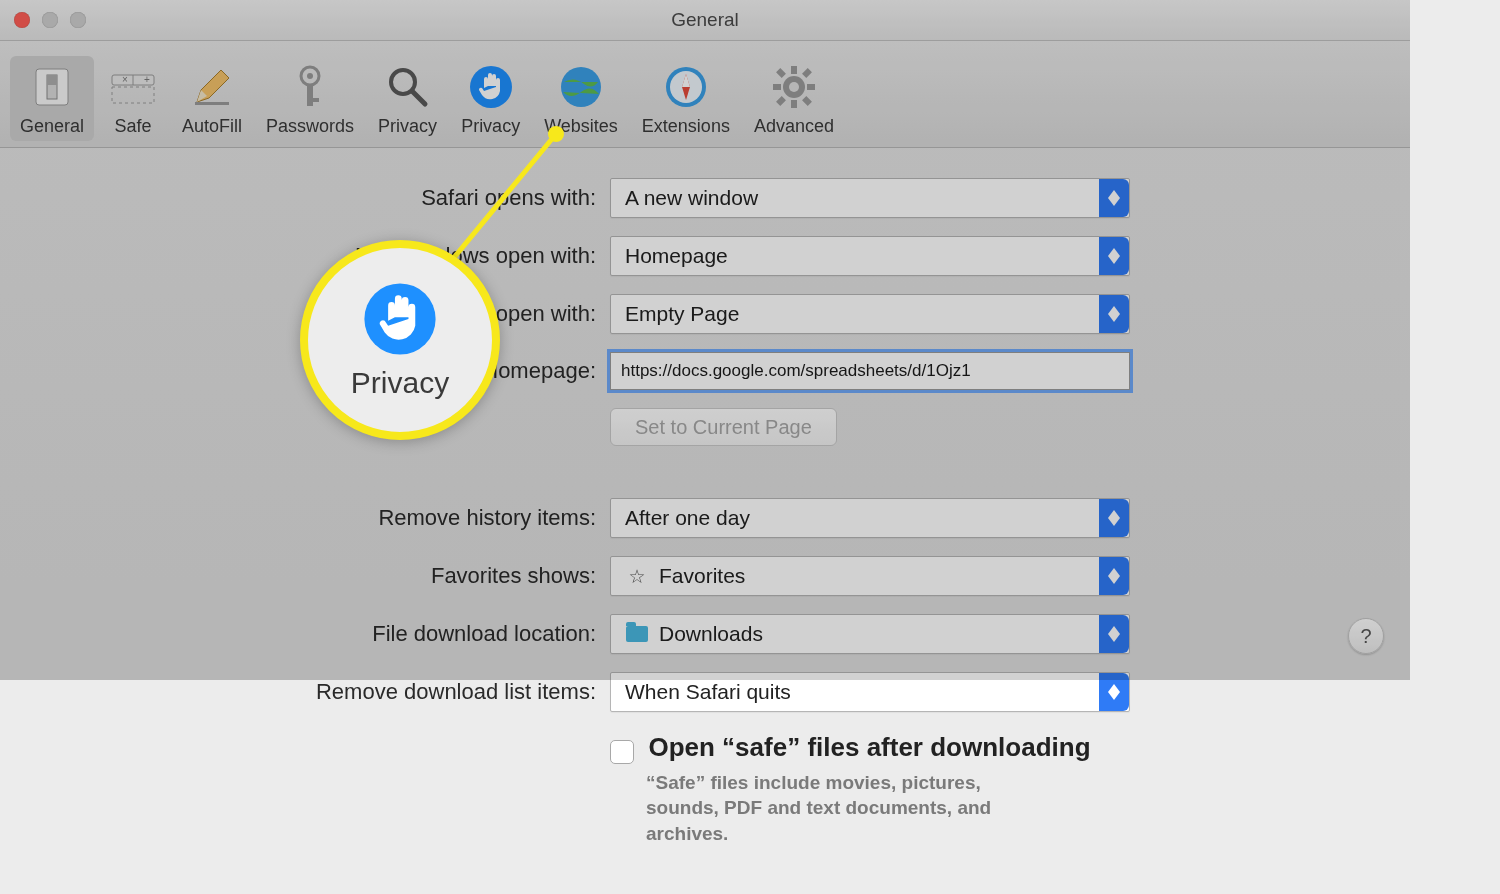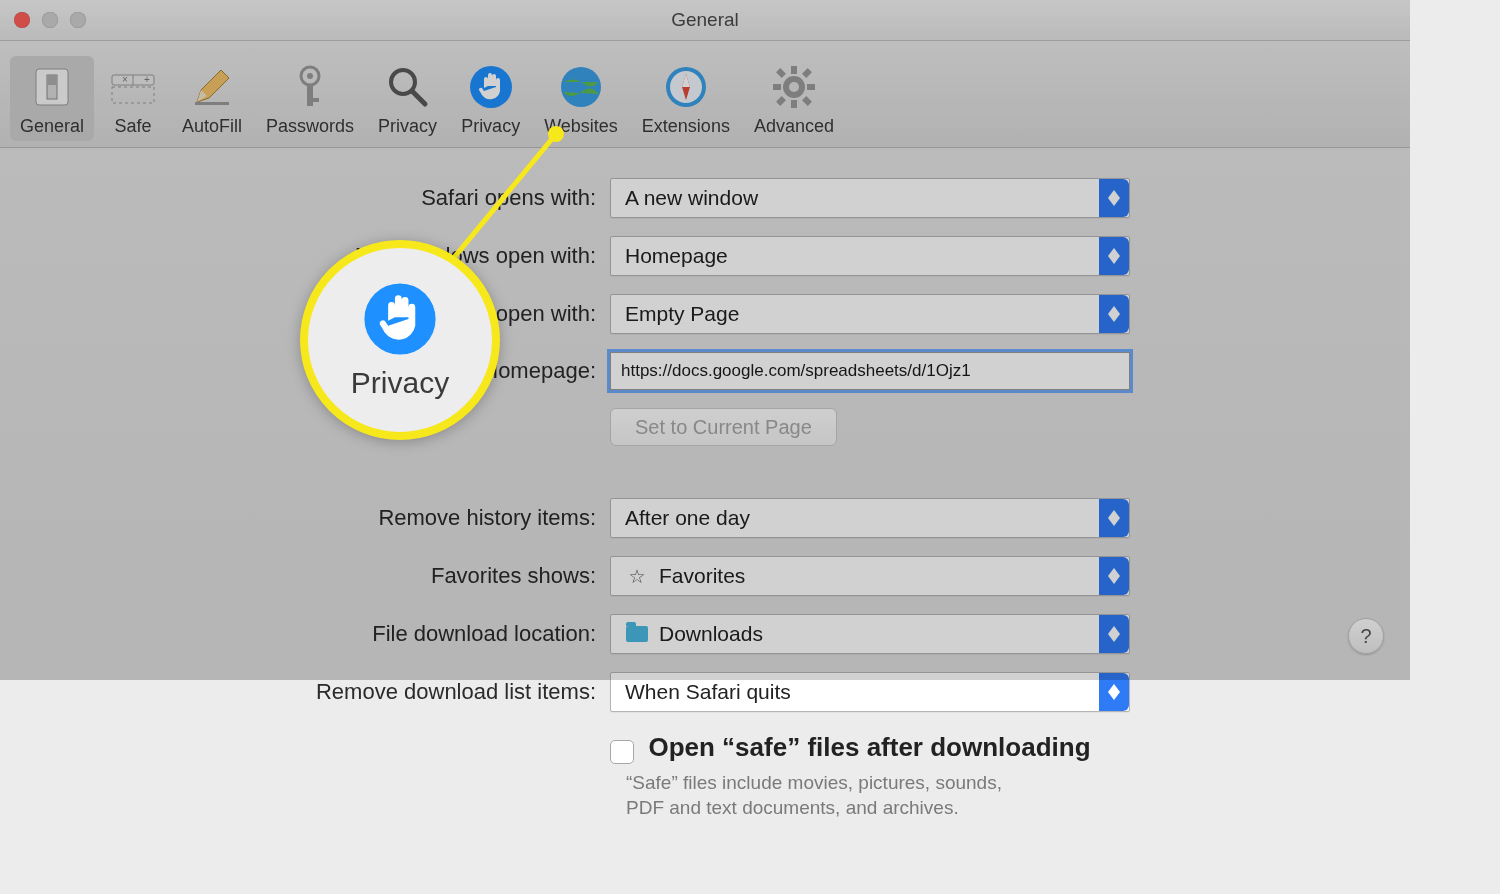--- a/index.html
+++ b/index.html
@@ -529,21 +529,21 @@
       </div>
     </div>
 
     <div class="form-row" style="align-items:flex-start; margin-top:20px;">
       <div class="form-label"></div>
       <div class="form-control" style="width:540px;">
         <div>
           <span class="mac-checkbox"></span>
           <span class="check-label">Open “safe” files after downloading</span>
         </div>
-        <div class="help-text" style="margin-left:16px;">“Safe” files include movies, pictures, sounds, PDF and text documents, and archives.</div>
+        <div class="help-text" style="margin-left:36px;font-weight:bold;">“Safe” files include movies, pictures, sounds, PDF and text documents, and archives.</div>
       </div>
     </div>
 
   </div>
 
   <div class="help-btn">
     <span>?</span>
   </div>
 
   <div class="dim-overlay"></div>

